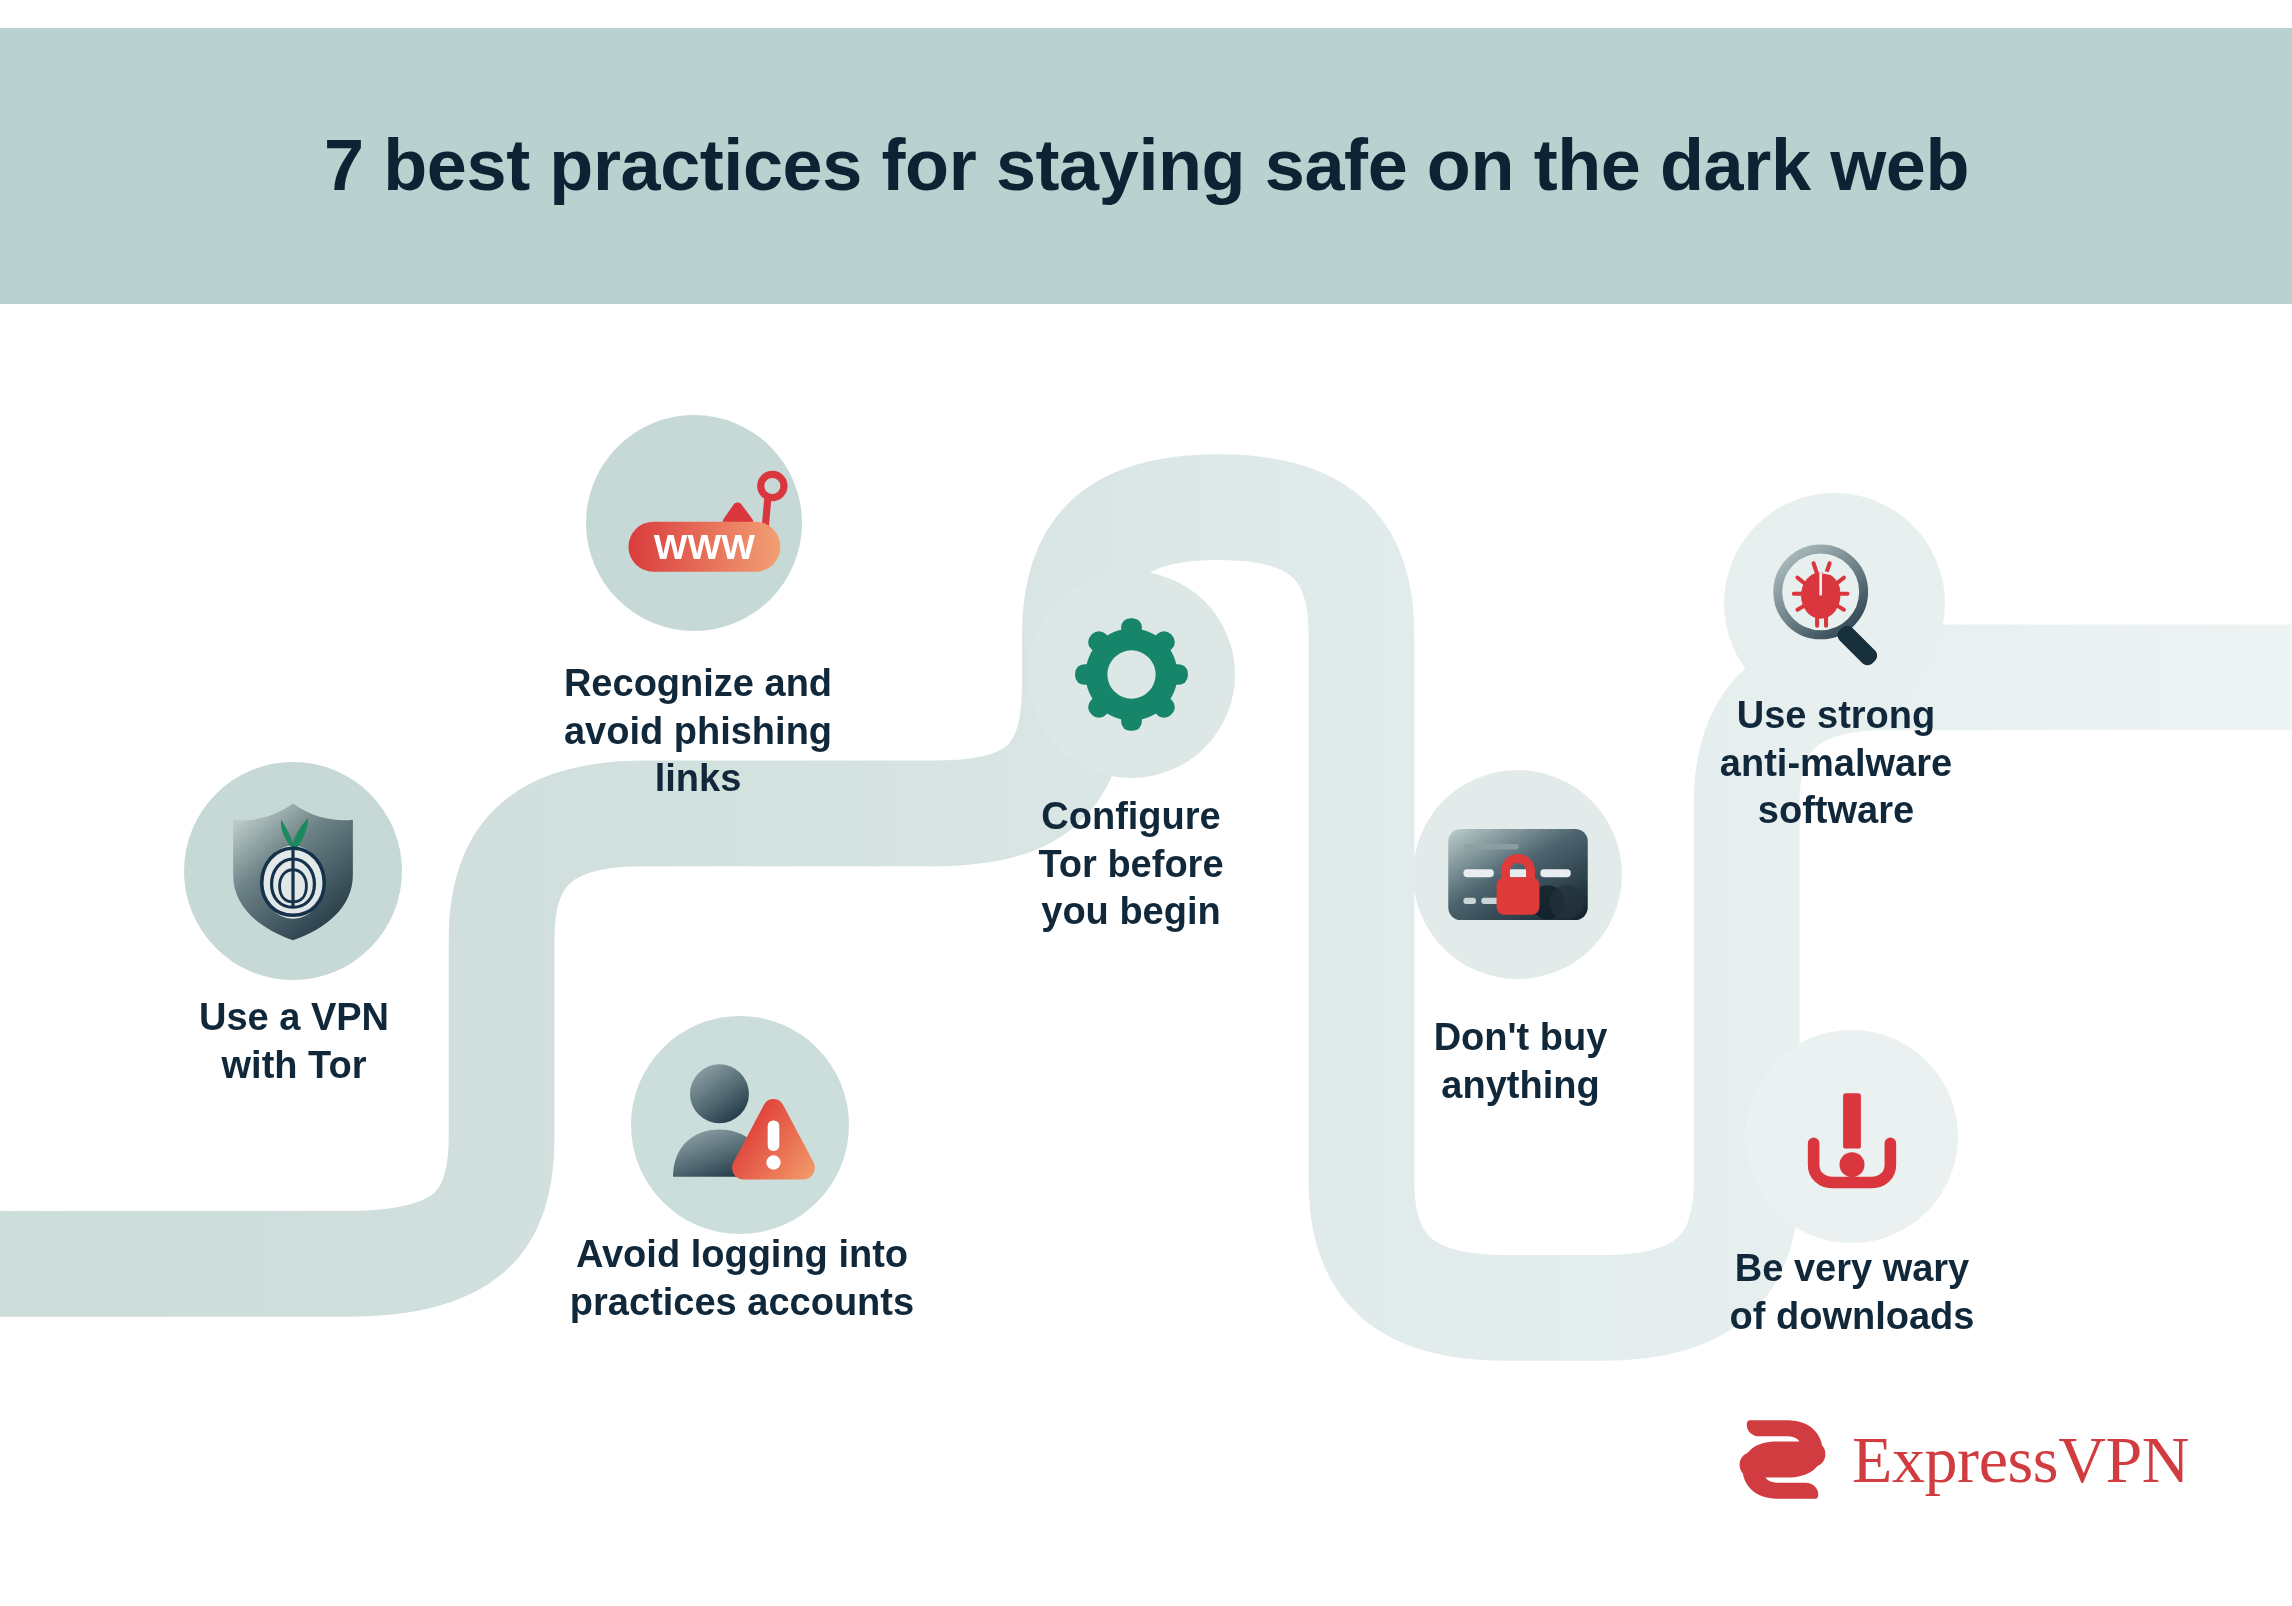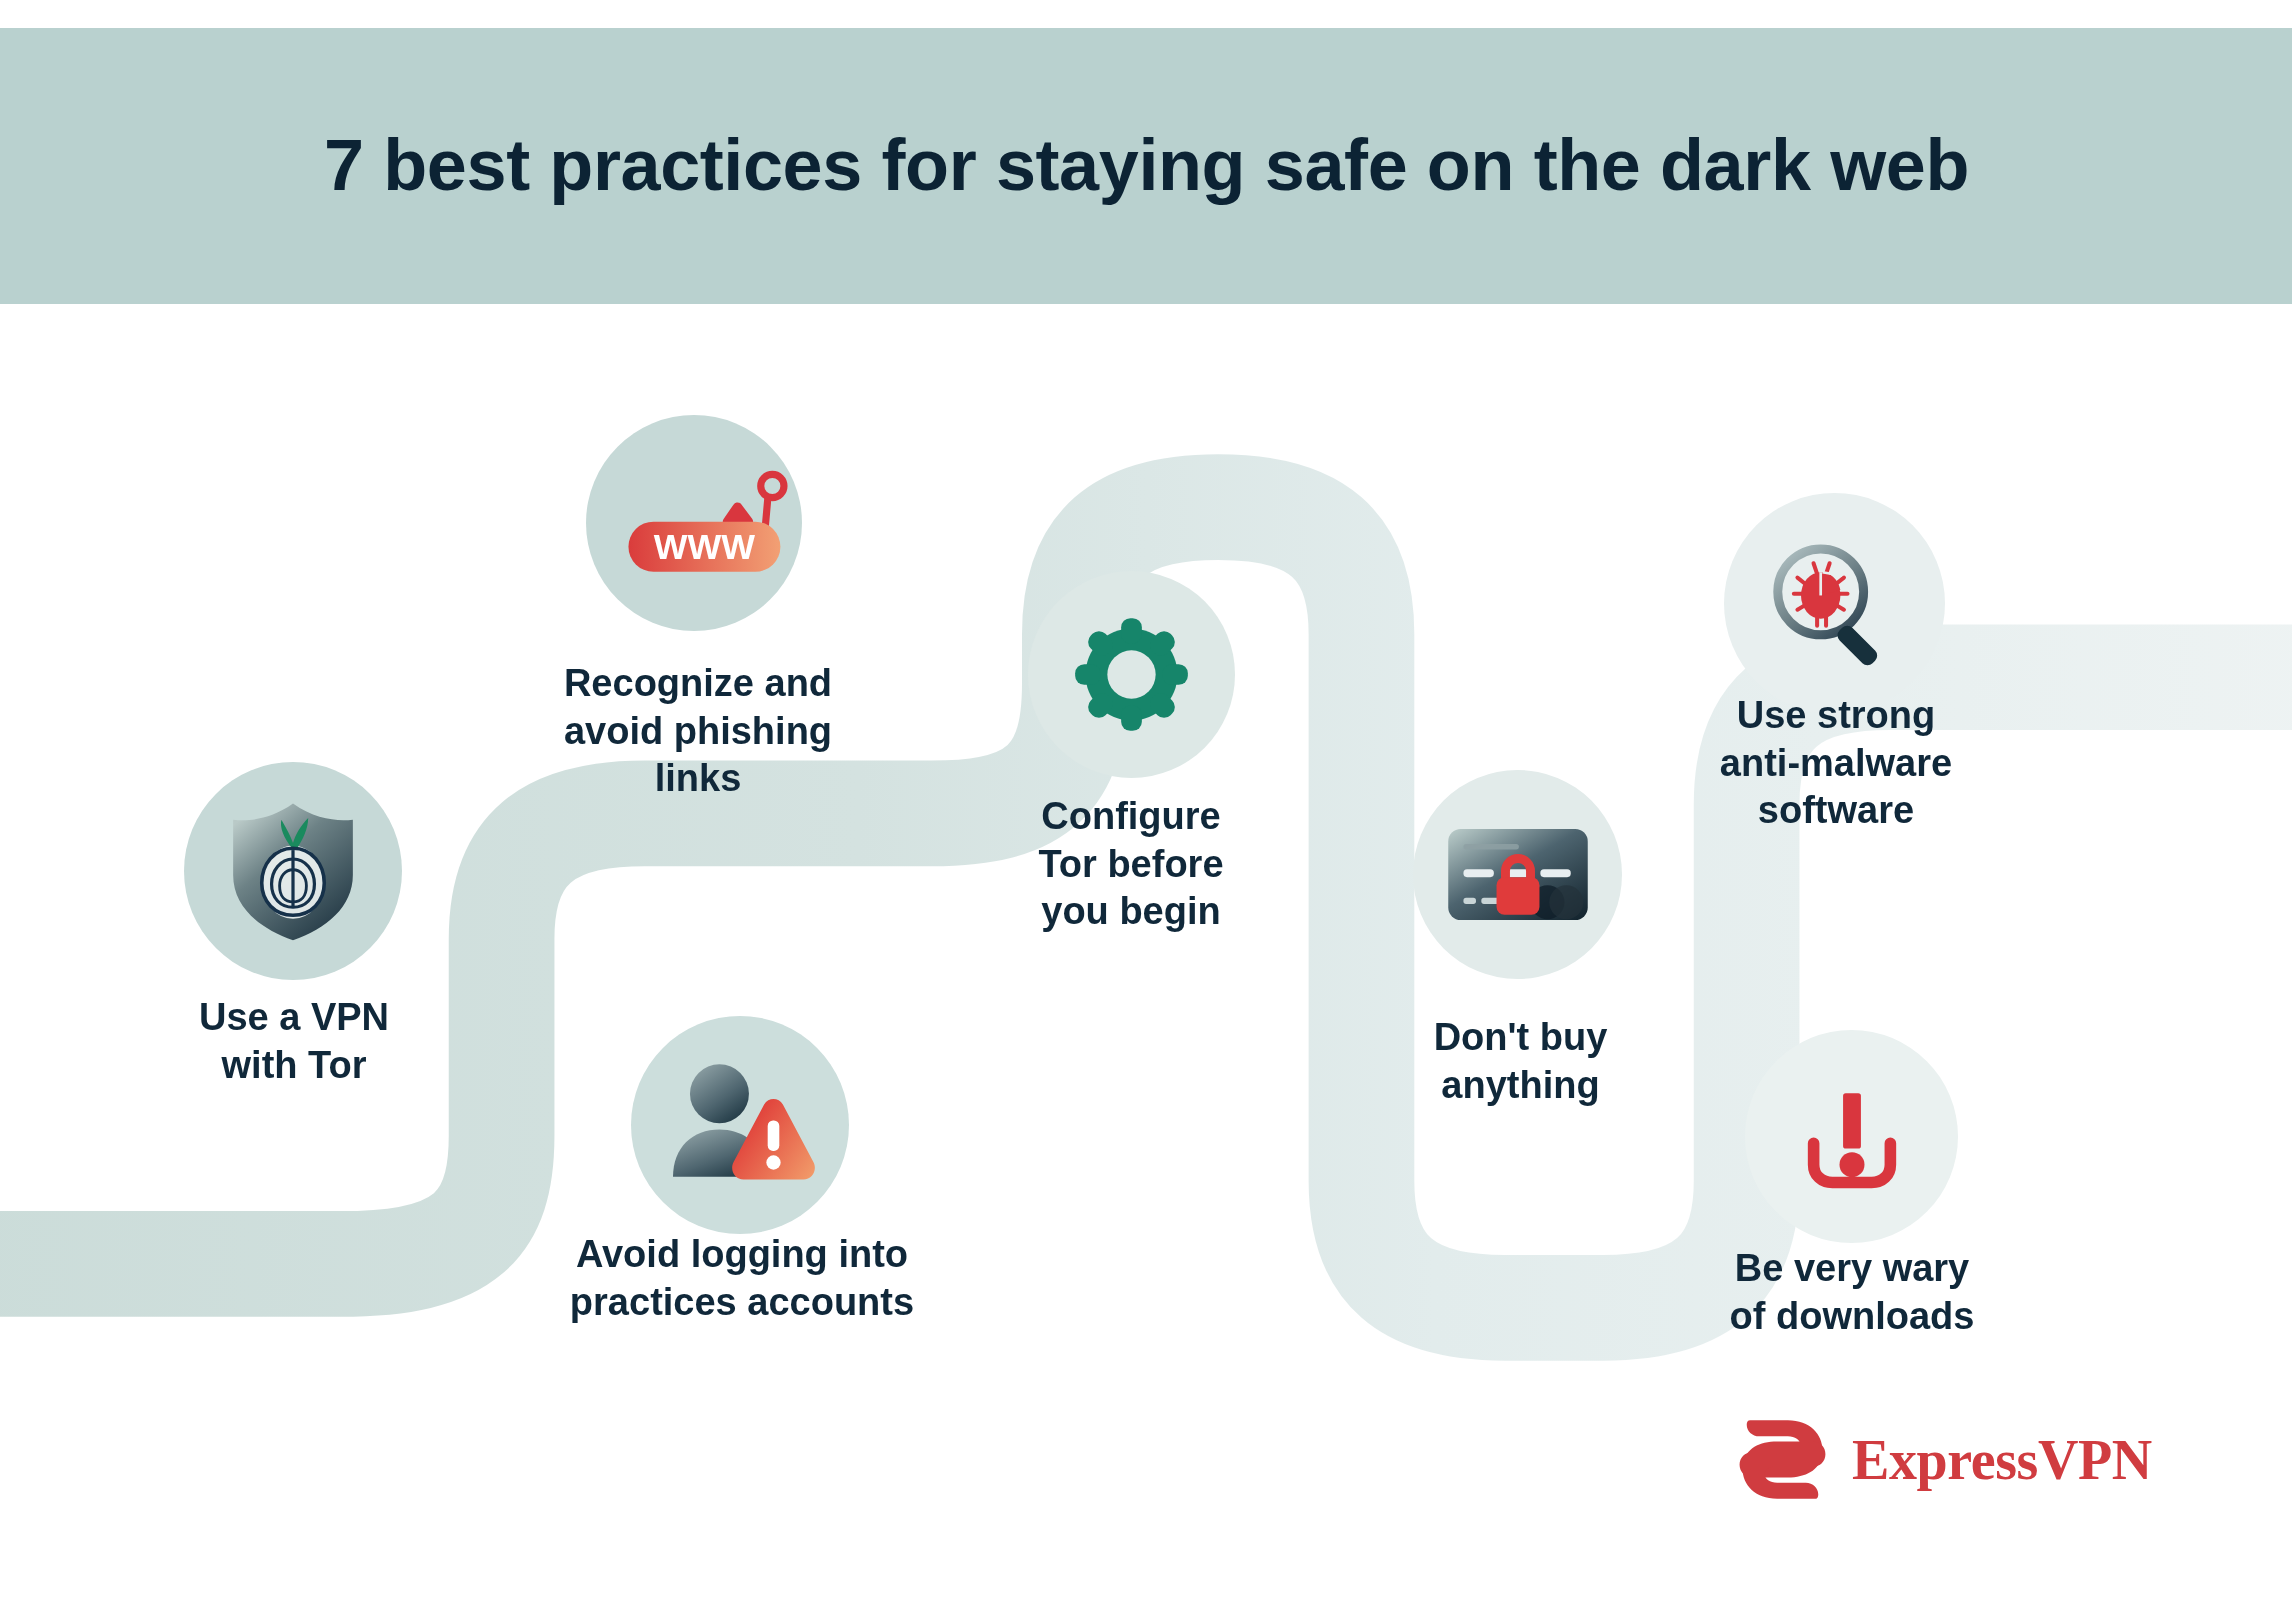--- a/index.html
+++ b/index.html
@@ -37,21 +37,21 @@
     position:absolute;text-align:center;
     font-size:38px;font-weight:700;line-height:1.25;
     color:#10283a;white-space:pre-line;
   }
 
   
   .brand{position:absolute;left:1736px;top:1413px;display:flex;align-items:center;gap:23px;}
   .brand-mark{width:93px;height:93px;flex:0 0 auto;}
   .brand-word{
     font-family:"Liberation Serif","DejaVu Serif",serif;
-    font-size:56px;font-weight:700;color:#d03c40;letter-spacing:-0.4px;line-height:1;
+    font-size:66px;font-weight:400;color:#d03c40;letter-spacing:-0.4px;line-height:1;
   }
 </style>
 </head>
 <body>
 
 <div id="stage">
 
   <div class="header-band">
     <div class="header-title">7 best practices for staying safe on the dark web</div>
   </div>

